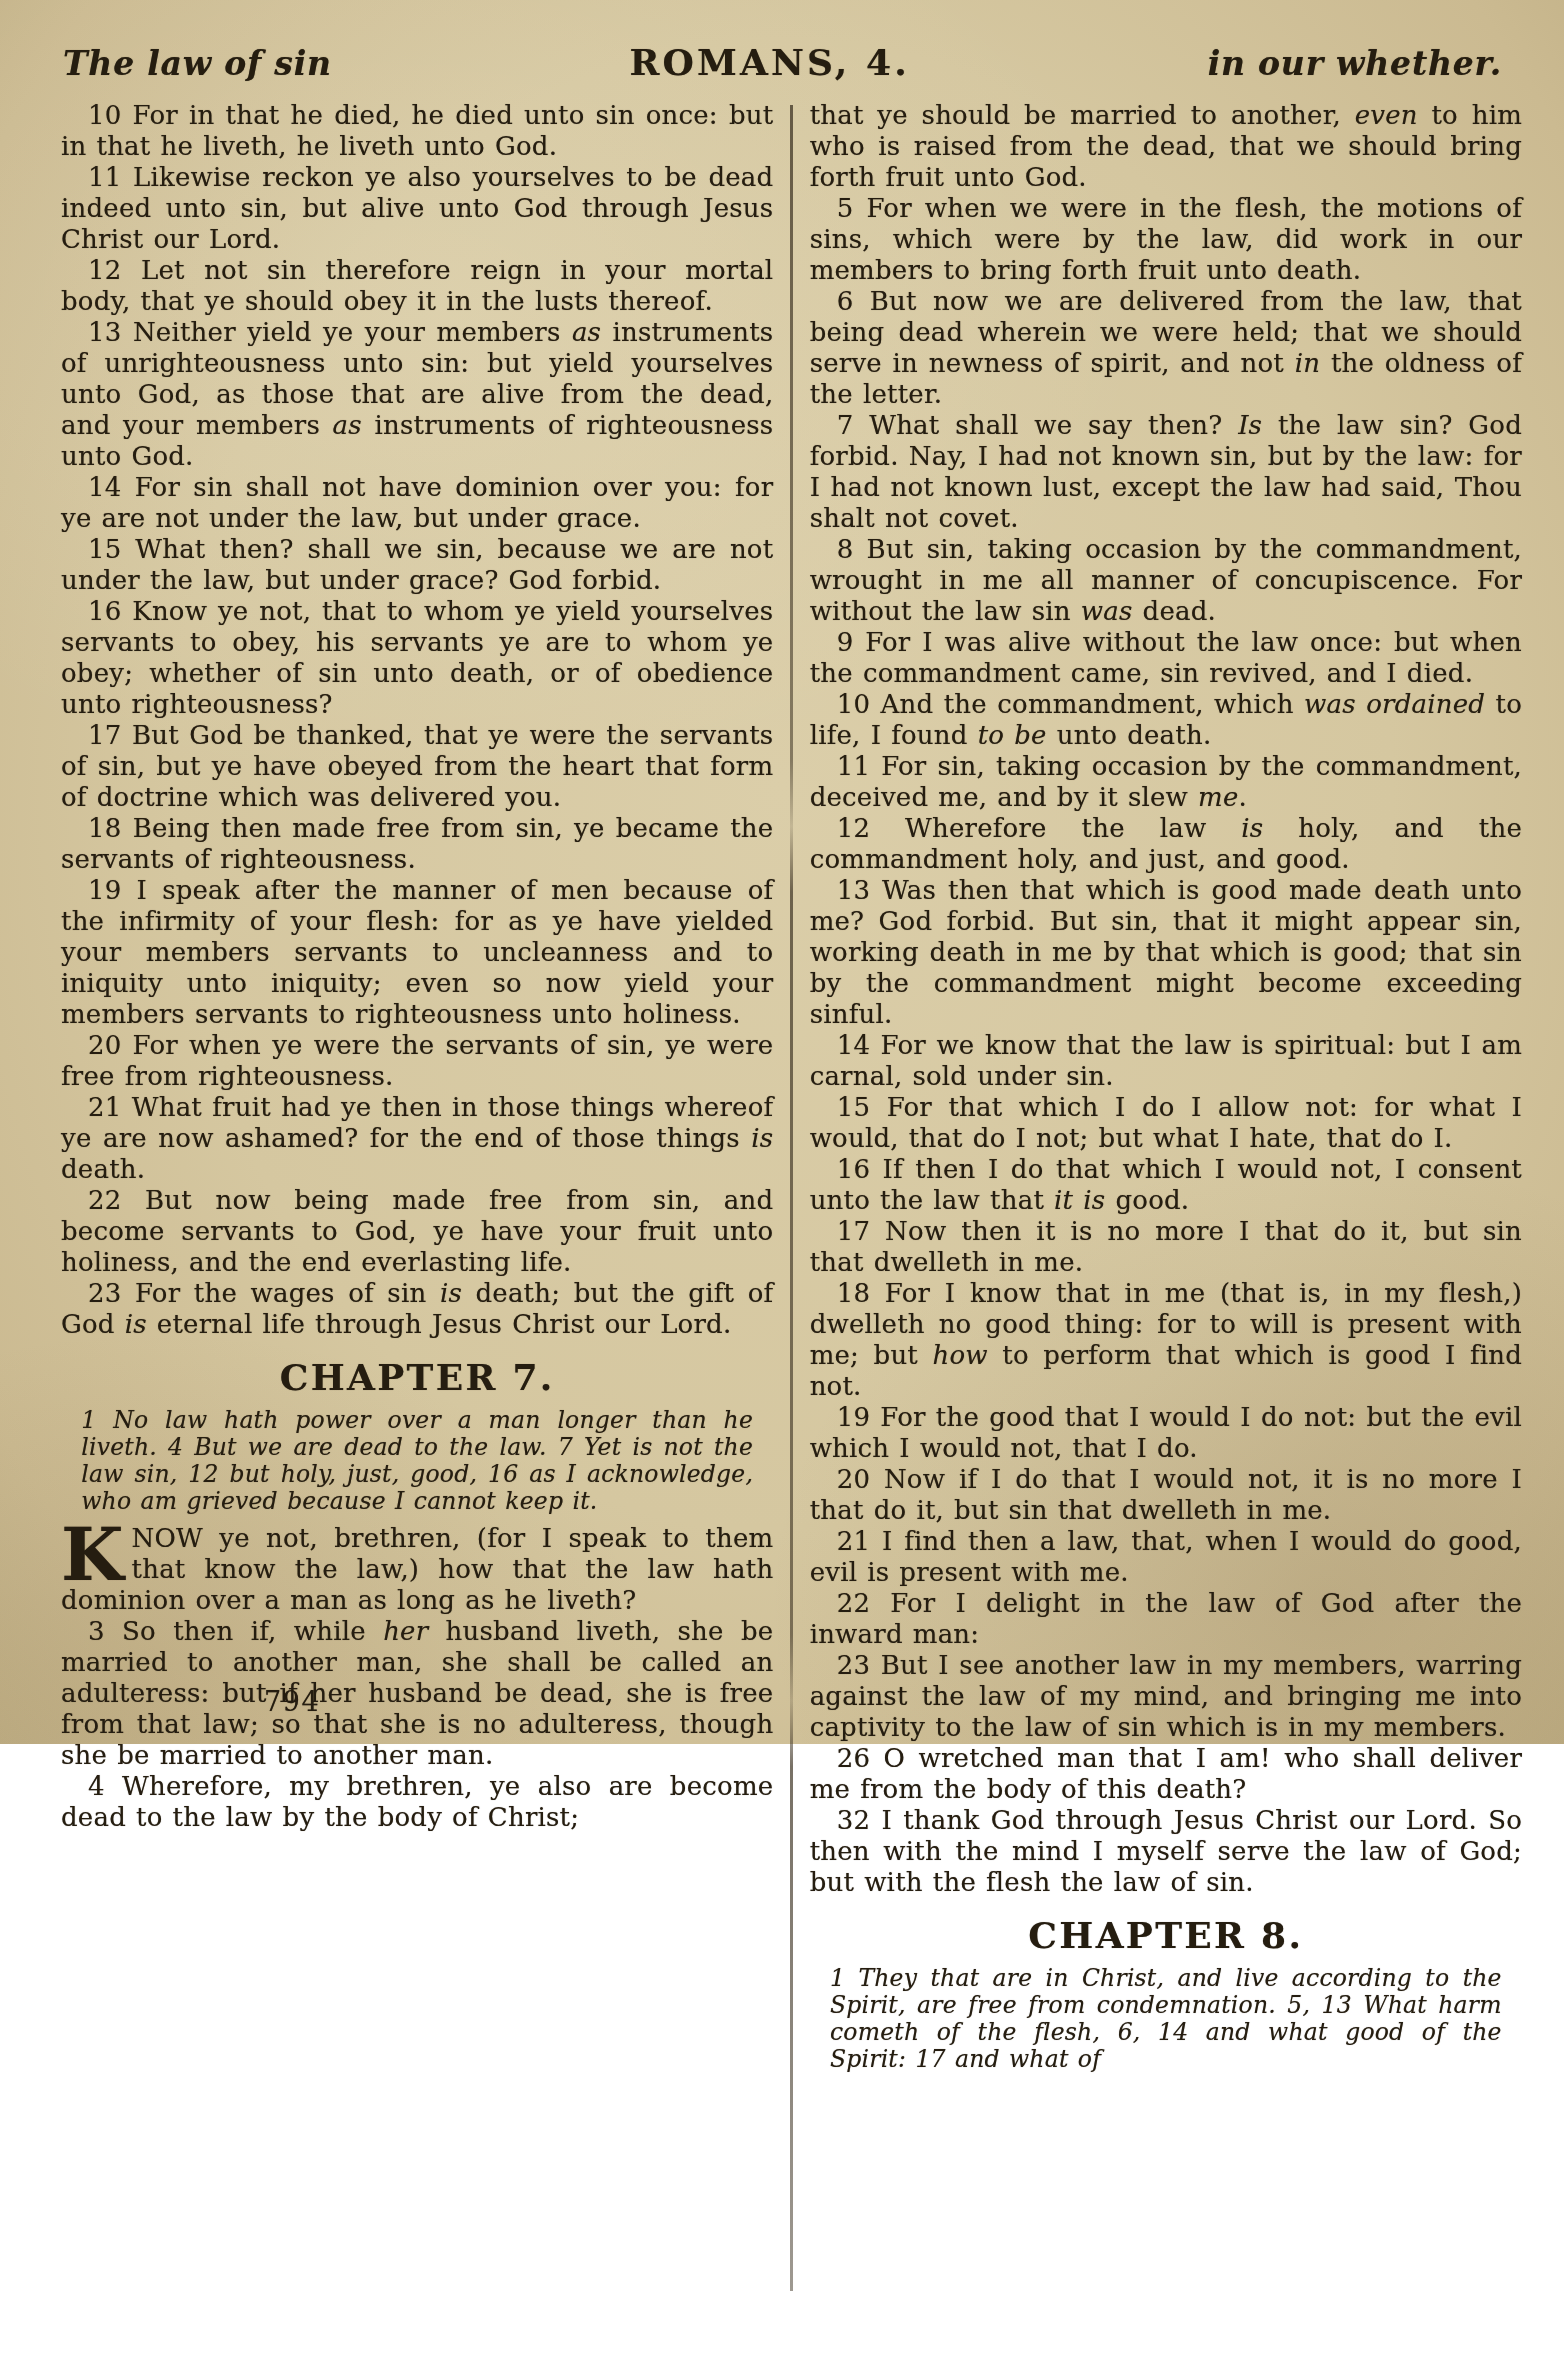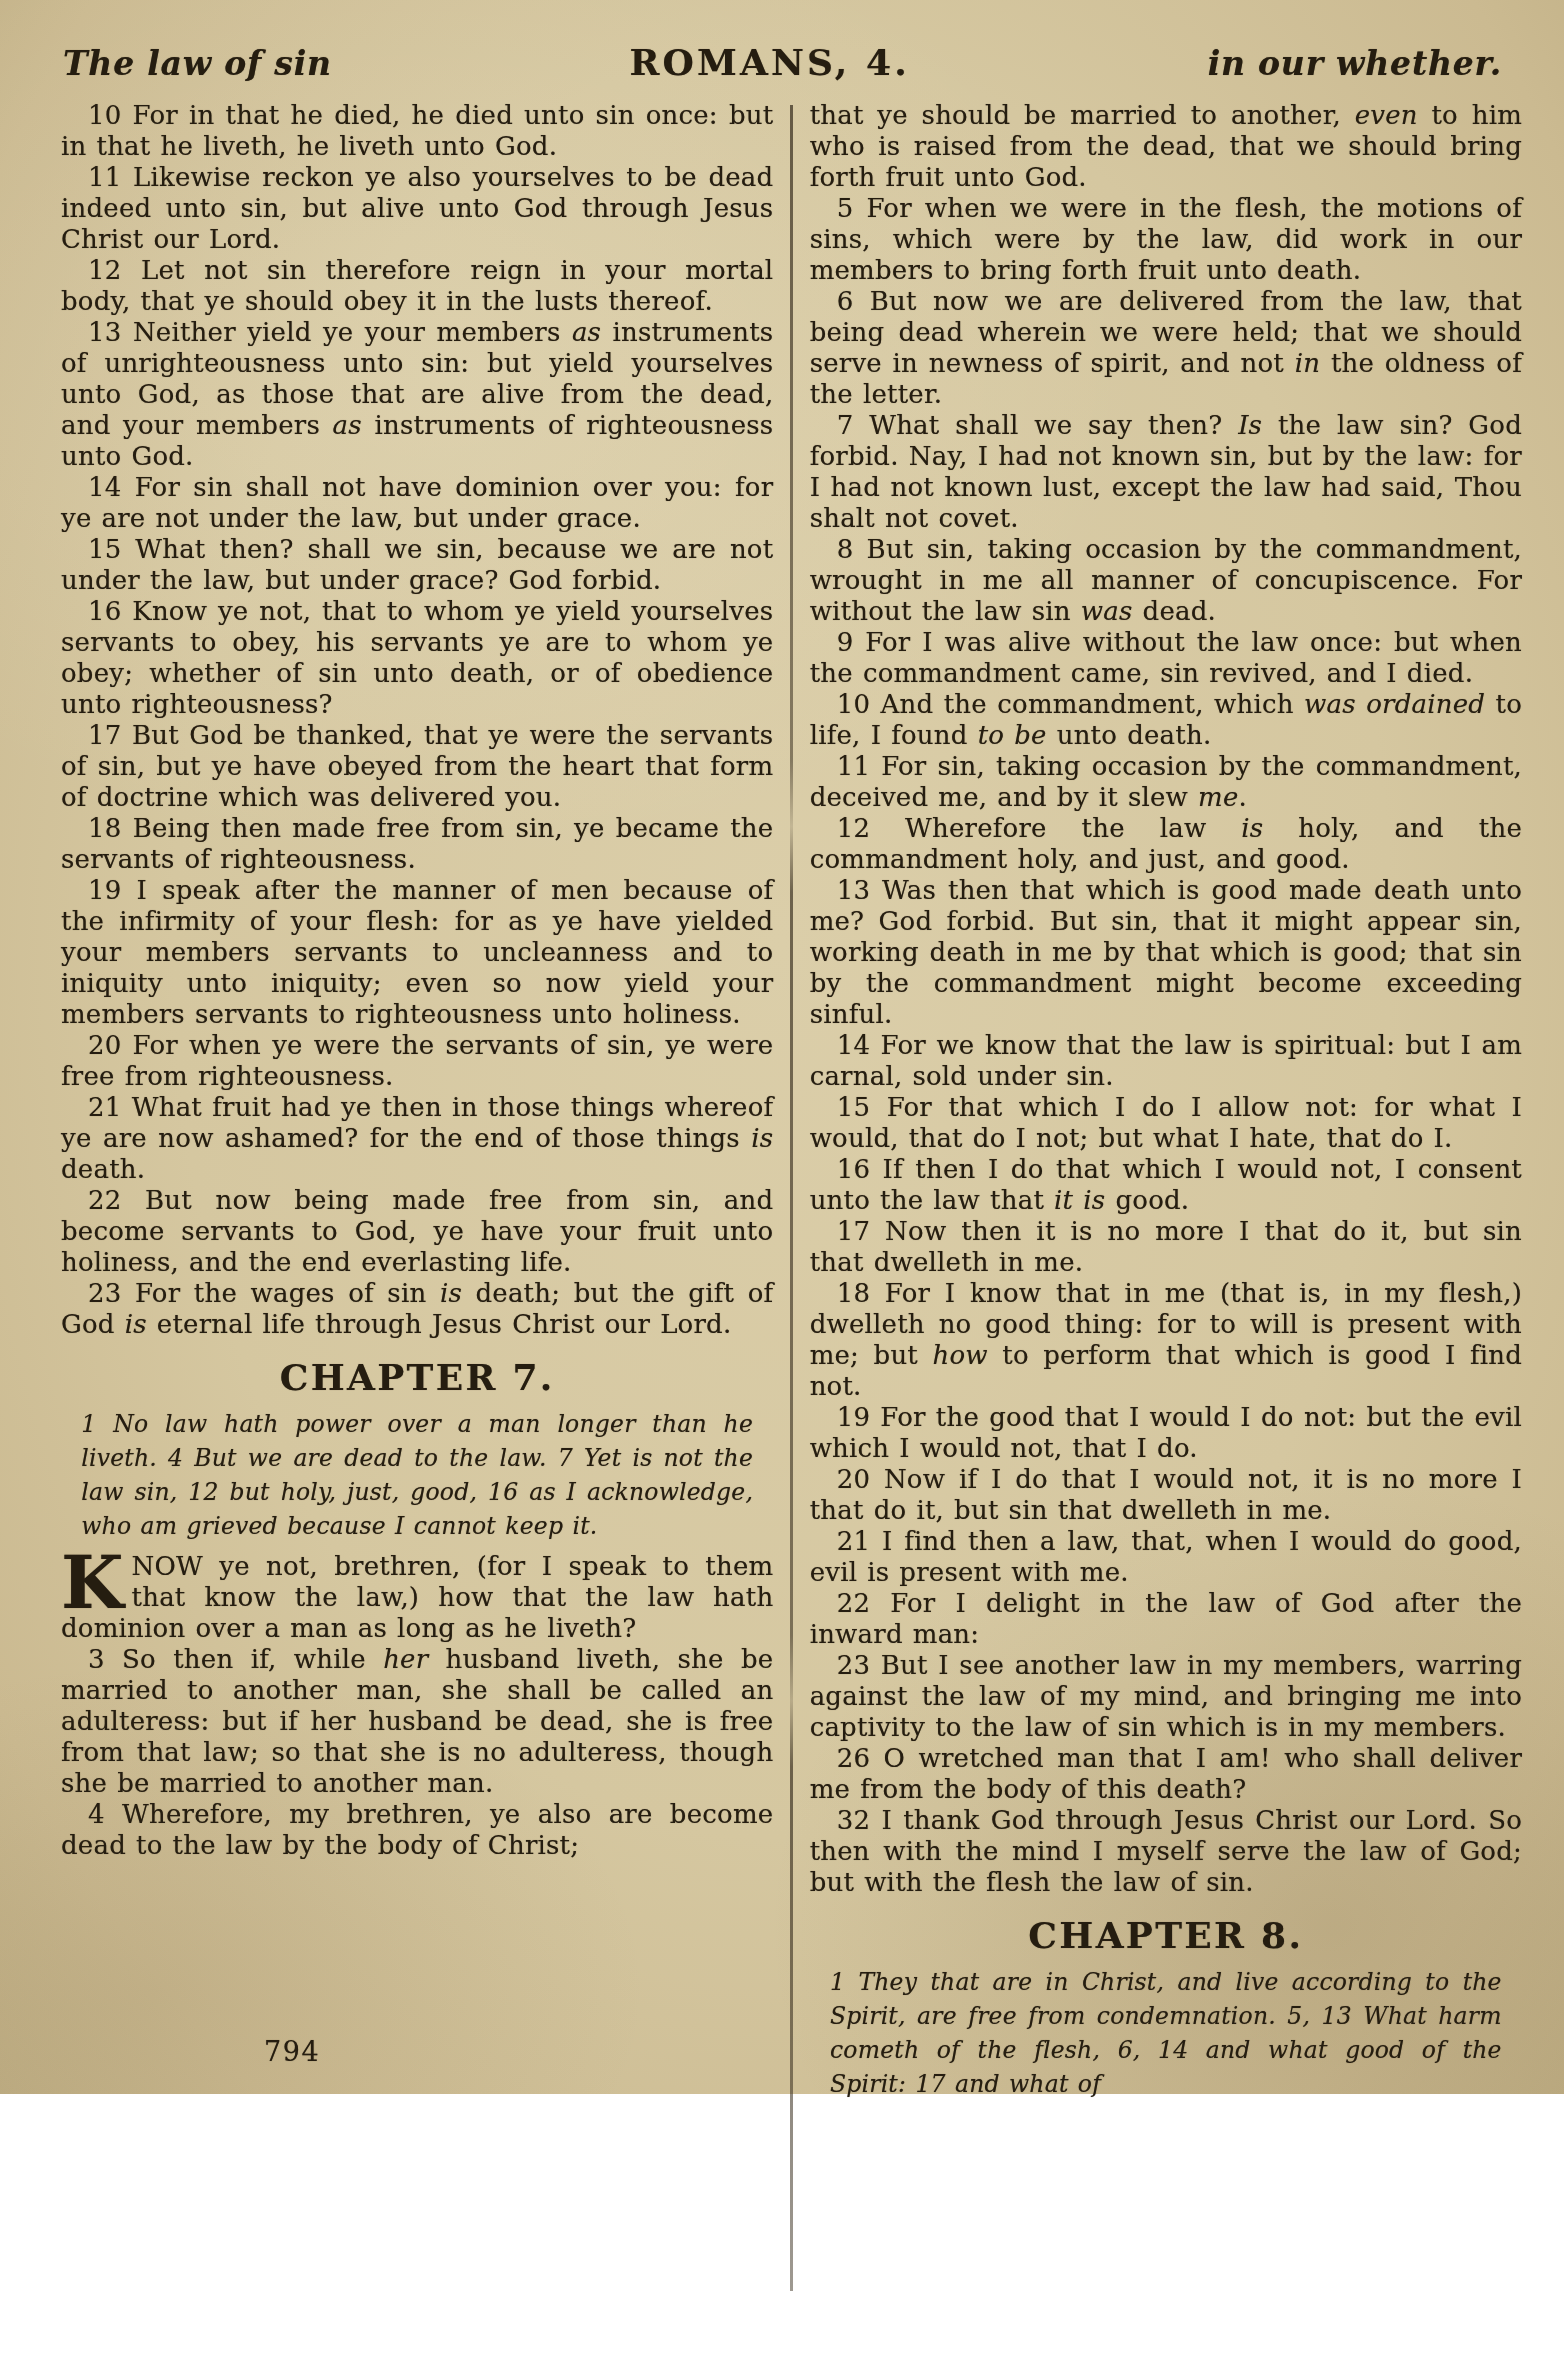--- a/index.html
+++ b/index.html
@@ -2,21 +2,21 @@
 <html style="font-size:12.5px"><head>
 <meta charset="utf-8">
 <style>
   html, body { margin:0; padding:0; }
   body {
     width:1565px; height:2354px; overflow:hidden;
     font-family:"DejaVu Serif", "Liberation Serif", serif;
     color:#251d10;
   }
   .page {
-    position:relative; width:1565px; height:2094px; box-sizing:border-box;
+    position:relative; width:1565px; height:1744px; box-sizing:border-box;
     background:
       radial-gradient(1017px 704px at 28% 18%, rgba(255,250,230,0.16), transparent 70%),
       radial-gradient(782px 626px at 85% 92%, rgba(110,88,52,0.18), transparent 72%),
       radial-gradient(704px 469px at 10% 95%, rgba(120,98,60,0.12), transparent 70%),
       radial-gradient(ellipse at 50% 45%, #dbcea9 0%, #d5c7a0 55%, #cbba91 85%, #c0af85 100%);
   }
   .header {
     display:flex; justify-content:space-between; align-items:baseline;
     padding:41px 63px 0 63px;
   }
@@ -40,21 +40,21 @@
   }
   p.verse { text-indent:27px; }
   p.verse.cont { text-indent:0; }
   p.verse.dc { text-indent:0; }
   .vnum { }
   .chapter {
     text-align:center; font-size:36px; letter-spacing:2.3px; font-weight:bold;
     margin:15.6px 0 9.4px 0; text-shadow:0 0 0.8px rgba(35,26,12,0.5);
   }
   p.summary {
-    font-style:italic; font-size:23.5px; line-height:34px; padding:0 20.3px; margin-bottom:7.8px;
+    font-style:italic; font-size:23.5px; line-height:27px; padding:0 20.3px; margin-bottom:7.8px;
   }
   .cap {
     float:left; font-size:72px; line-height:58px; padding:3.1px 7.8px 0 0; font-weight:bold;
     text-shadow:0 0 0.8px rgba(35,26,12,0.5);
   }
   .pagenum {
     position:absolute; left:264px; bottom:27px; font-size:27px; letter-spacing:1.6px;
     text-shadow:0 0 0.8px rgba(35,26,12,0.55);
   }
 </style>

